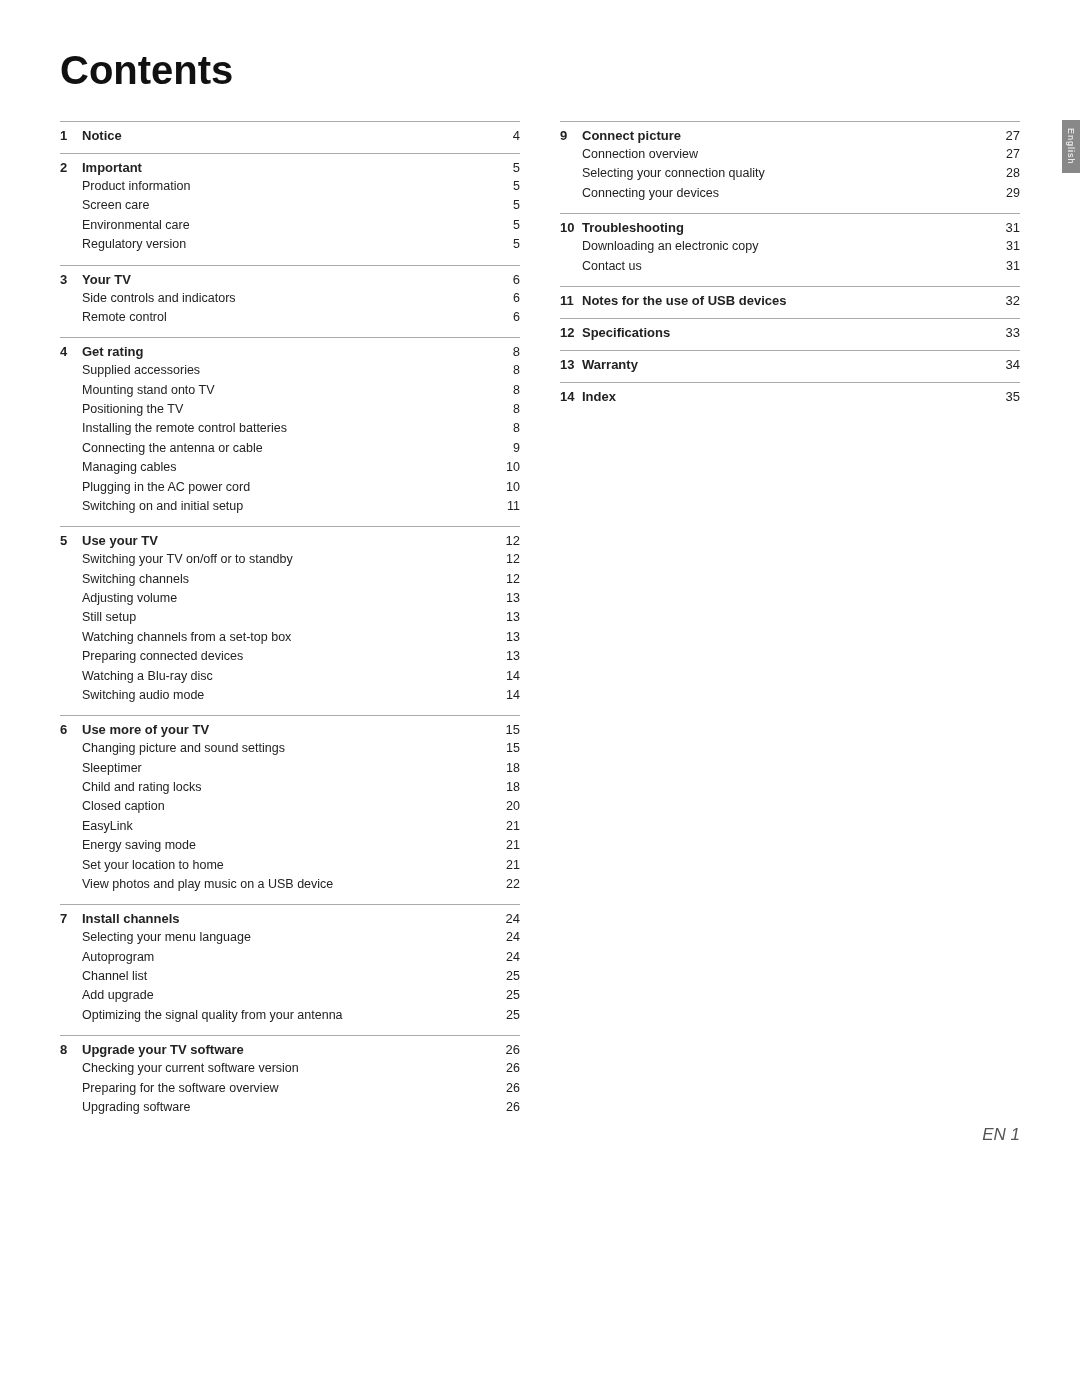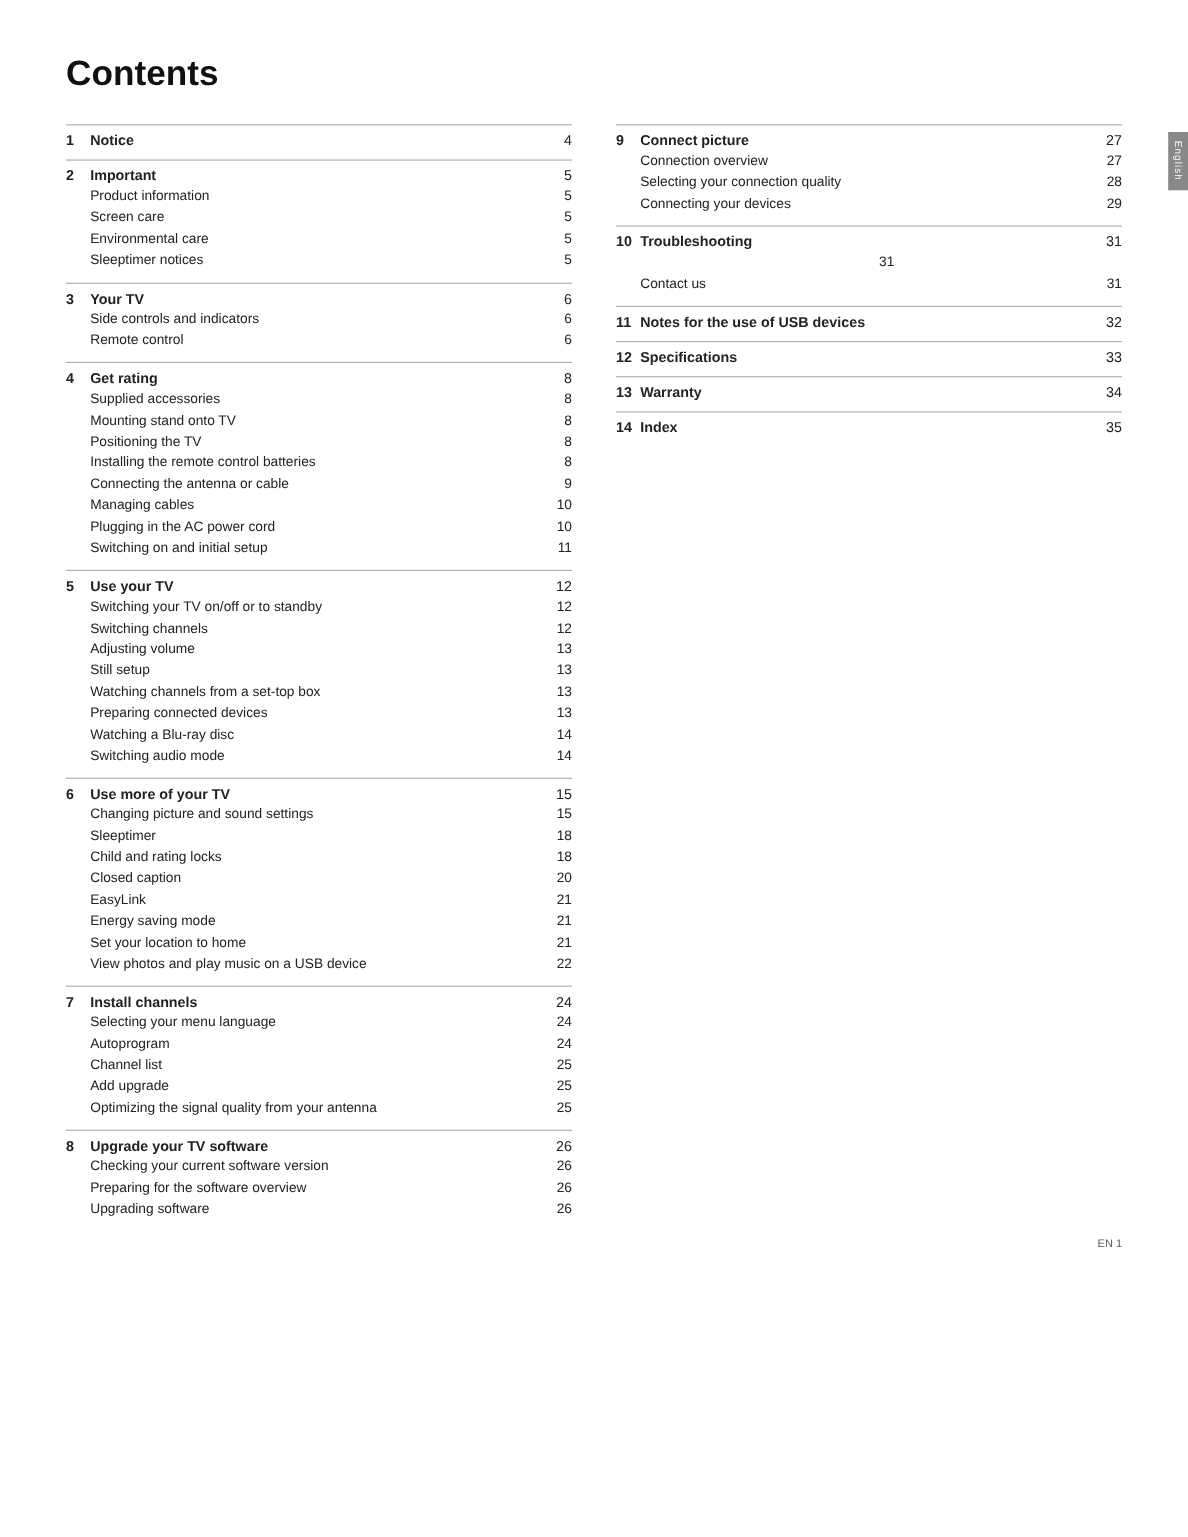--- a/index.html
+++ b/index.html
@@ -10,21 +10,21 @@
       color: #222;
       width: 1080px;
       min-height: 1397px;
       position: relative;
     }
     .page {
       padding: 48px 60px 48px 60px;
       position: relative;
     }
     h1.contents-title {
-      font-size: 32px;
+      font-size: 40px;
       font-weight: bold;
       margin-bottom: 28px;
       color: #111;
     }
     .toc-layout {
       display: flex;
       gap: 40px;
     }
     .toc-col {
       flex: 1;
@@ -80,22 +80,23 @@
       font-size: 9px;
       writing-mode: vertical-rl;
       text-orientation: mixed;
       padding: 8px 4px;
       letter-spacing: 1px;
     }
     .footer-line {
       position: absolute;
       bottom: 30px;
       right: 60px;
-      font-size: 10px;
+      font-size: 17px;
       color: #555;
+      font-style: italic;
     }
   </style>
 </head>
 <body>
 
 <div class="page">
 
   <div class="sidebar-tab">English</div>
 
   <h1 class="contents-title">Contents</h1>
@@ -125,21 +126,21 @@
           </div>
           <div class="toc-sub-item">
             <span class="sub-title">Screen care</span>
             <span class="sub-page">5</span>
           </div>
           <div class="toc-sub-item">
             <span class="sub-title">Environmental care</span>
             <span class="sub-page">5</span>
           </div>
           <div class="toc-sub-item">
-            <span class="sub-title">Sleeptimer notices</span>
+            <span class="sub-title">Regulatory version</span>
             <span class="sub-page">5</span>
           </div>
         </div>
         <div class="toc-section">
           <div class="toc-section-header">
             <div style="display: flex; flex: 1 1 0%;">
               <span class="section-number">3</span>
               <span class="section-title">Your TV</span>
             </div>
             <span class="section-page">6</span>
@@ -351,20 +352,21 @@
         </div>
         <div class="toc-section">
           <div class="toc-section-header">
             <div style="display: flex; flex: 1 1 0%;">
               <span class="section-number">10</span>
               <span class="section-title">Troubleshooting</span>
             </div>
             <span class="section-page">31</span>
           </div>
           <div class="toc-sub-item">
+            <span class="sub-title">Downloading an electronic copy</span>
             <span class="sub-page">31</span>
           </div>
           <div class="toc-sub-item">
             <span class="sub-title">Contact us</span>
             <span class="sub-page">31</span>
           </div>
         </div>
         <div class="toc-section">
           <div class="toc-section-header">
             <div style="display: flex; flex: 1 1 0%;">

